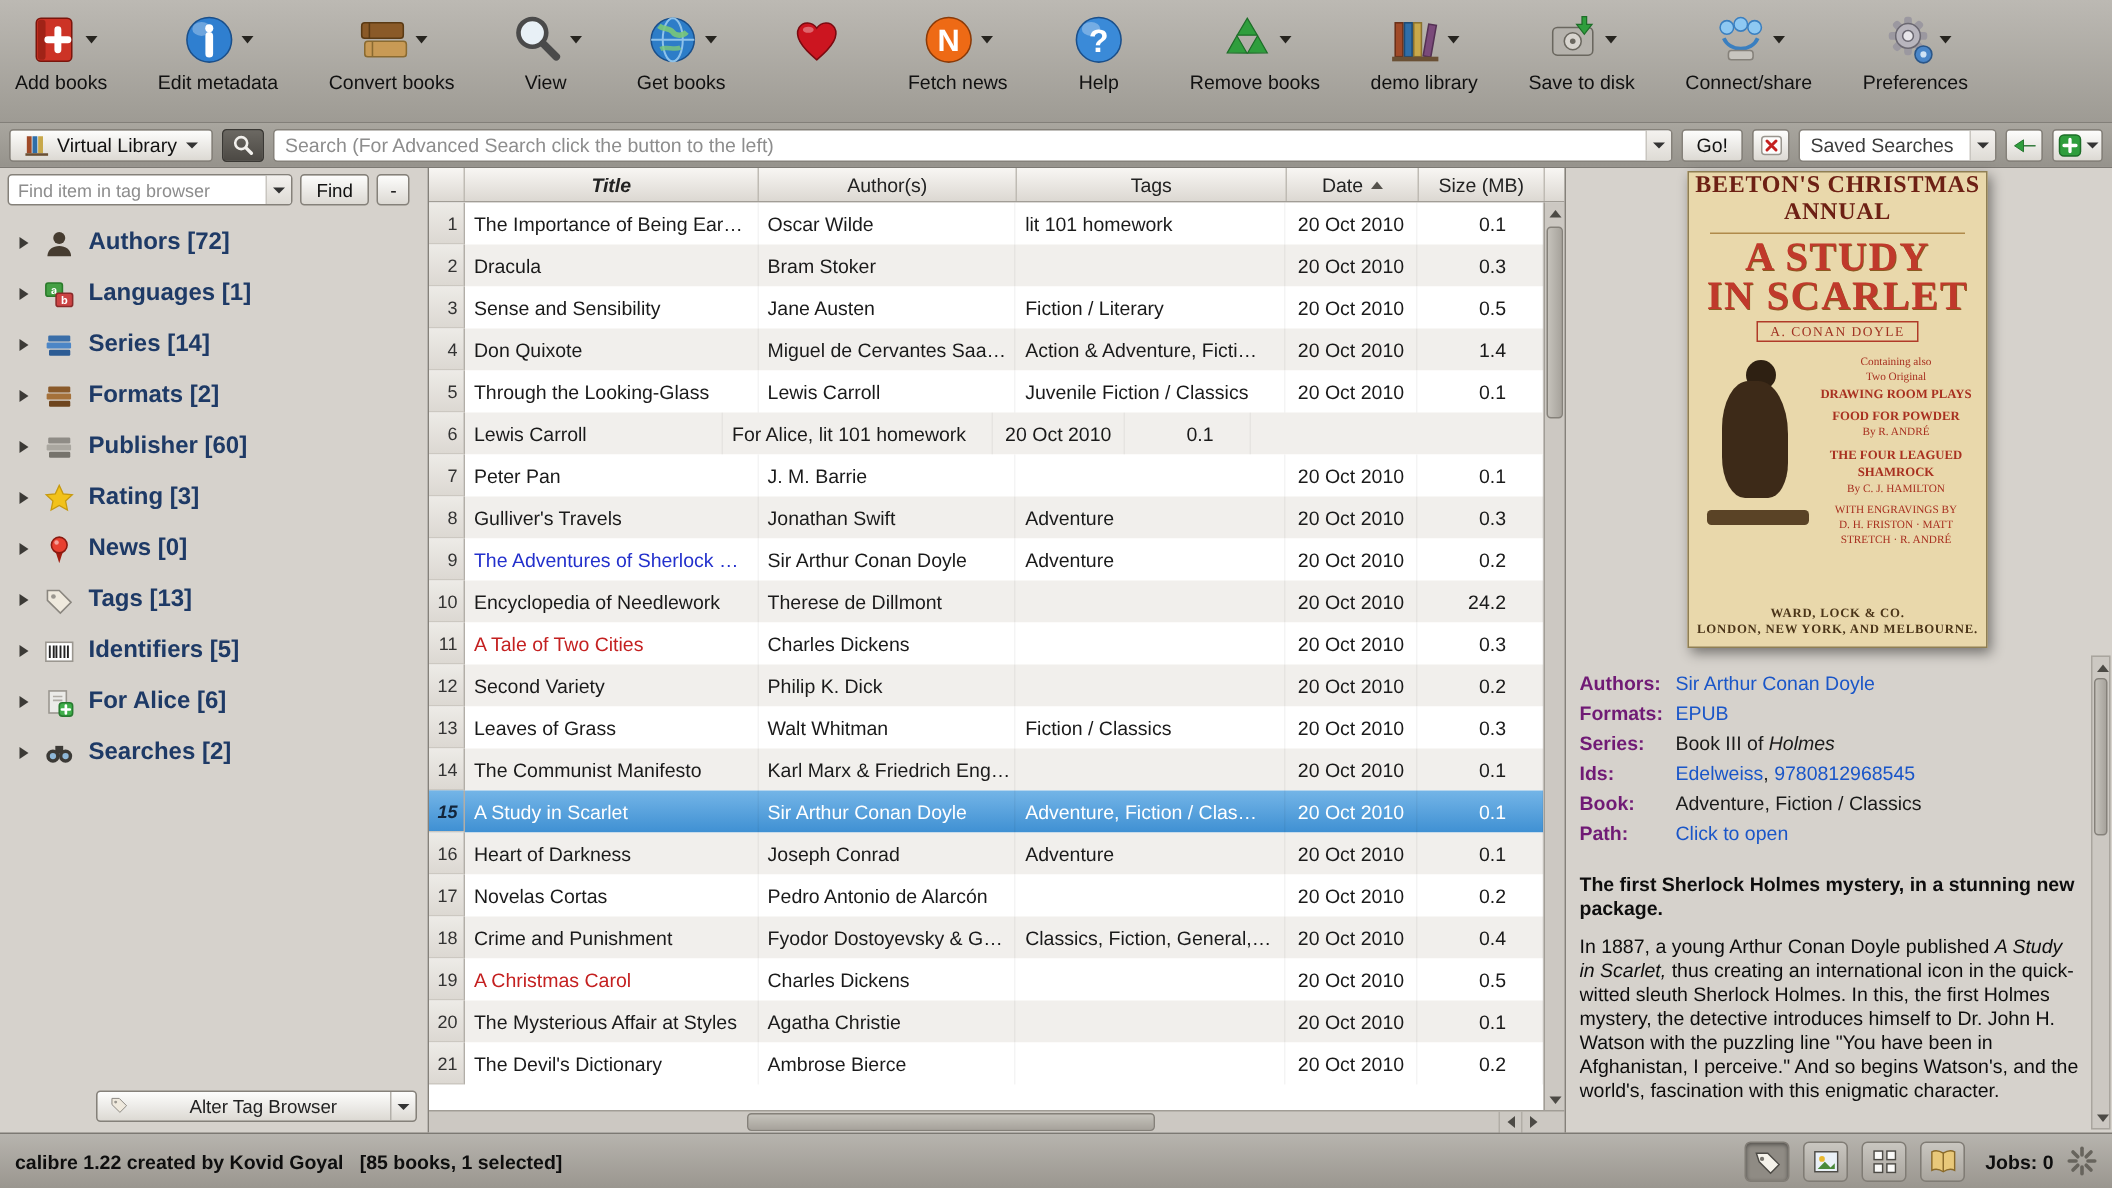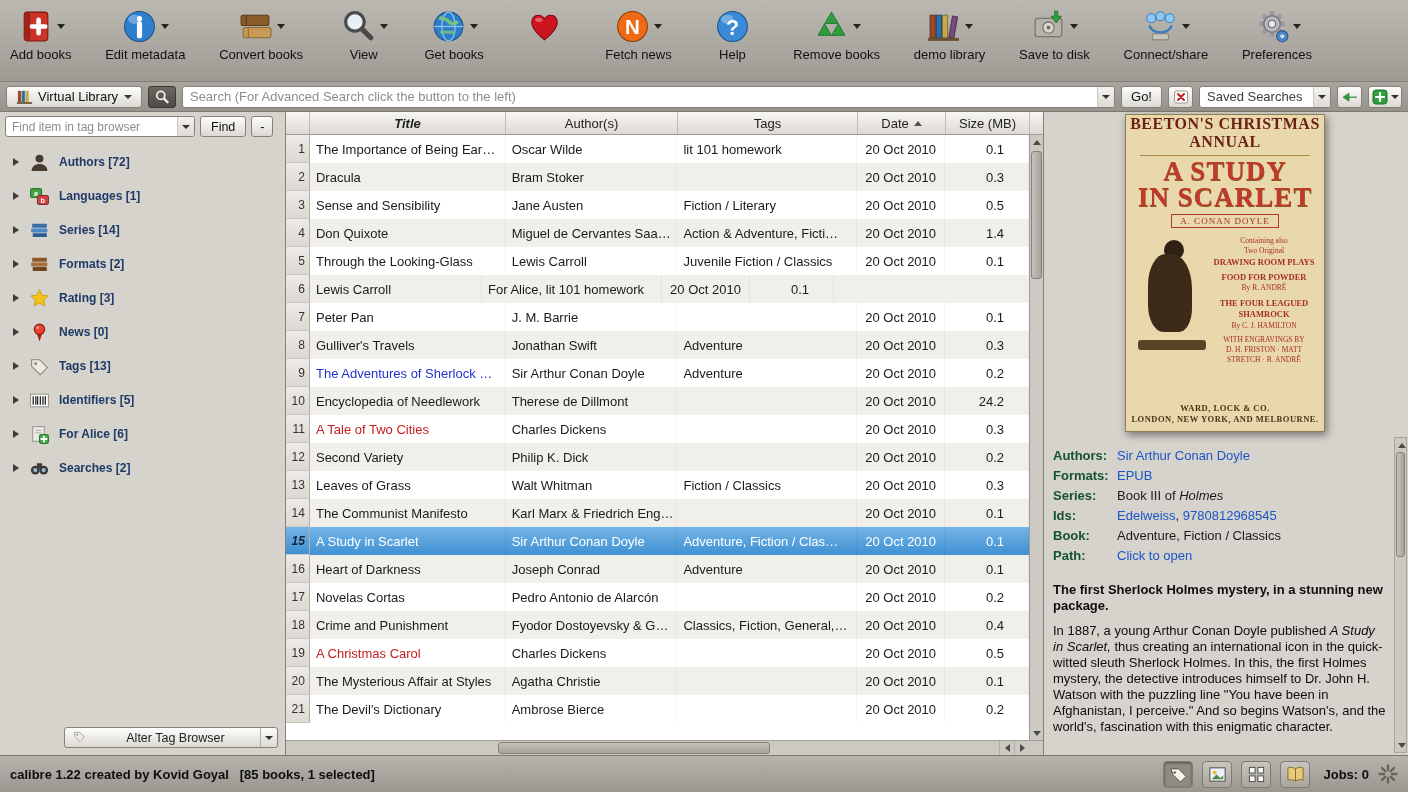--- a/index.html
+++ b/index.html
@@ -43,21 +43,21 @@
   .find-combo { width:190px; height:21px; background:#fff; border:1px solid #85817a; border-radius:3px; display:flex; align-items:center; overflow:hidden; }
   .find-combo input { flex:1; border:none; outline:none; font-size:12px; padding:0 6px; color:#222; font-family:inherit; }
   .find-combo input::placeholder { color:#8d8d8d; }
   .find-btn { height:21px; padding:0 10px; font-size:12.5px; }
   .minus-btn { height:21px; width:22px; padding:0; font-size:13px; }
   .tree { margin-top:8px; }
   .titem { display:flex; align-items:center; height:34px; padding-left:13px; gap:9px; cursor:pointer; }
   .texp { width:0; height:0; border-top:4.5px solid transparent; border-bottom:4.5px solid transparent; border-left:6px solid #3c3a36; flex:none; }
   .tic { width:22px; height:22px; flex:none; display:flex; align-items:center; justify-content:center; }
   .tic svg { width:21px; height:21px; display:block; }
-  .tlab { font-weight:bold; font-size:12px; color:#1e3a66; white-space:nowrap; }
+  .tlab { font-weight:bold; font-size:16px; color:#1e3a66; white-space:nowrap; }
   .alter { position:absolute; left:64px; bottom:7px; width:214px; height:21px; display:flex; align-items:center; padding:0; overflow:hidden; }
   .alter .a-ic { margin:0 5px 0 8px; }
   .alter .a-txt { flex:1; text-align:center; font-size:12.5px; color:#222; }
   .alter .a-arr { width:17px; height:100%; border-left:1px solid #b3b0aa; display:flex; align-items:center; justify-content:center; }
 
   
   .tablewrap { position:absolute; left:285px; top:112px; width:758px; bottom:37px; background:#fff; border-left:1px solid #85817a; }
   .thead { display:flex; height:23px; background:linear-gradient(#f8f6f3,#dcd8d2); border-bottom:1px solid #a19d96; font-size:13px; color:#222; }
   .th { display:flex; align-items:center; justify-content:center; border-right:1px solid #bfbbb4; gap:5px; }
   .th-num{ width:24px; } .th-title{ width:196px; font-weight:bold; font-style:italic; }
@@ -101,21 +101,21 @@
   .cov-mid { display:flex; width:100%; padding:4px 8px 0; flex:1; }
   .cov-fig { width:78px; height:118px; position:relative; flex:none; }
   .fig-body { position:absolute; left:14px; top:22px; width:44px; height:78px; background:#3d2a18; border-radius:40% 45% 30% 35%; }
   .fig-head { position:absolute; left:30px; top:8px; width:20px; height:20px; background:#2e2012; border-radius:50%; }
   .fig-base { position:absolute; left:4px; bottom:0; width:68px; height:10px; background:#5a4326; border-radius:3px; }
   .cov-texts { flex:1; color:#a83020; font-size:7.5px; line-height:1.35; padding-top:4px; }
   .cov-texts .sm-b { font-weight:bold; font-size:8.5px; }
   .cov-pub { width:100%; padding:3px 0 6px; color:#4a3418; font-size:8.5px; font-weight:bold; line-height:1.3; letter-spacing:0.5px; }
   .fields { position:absolute; left:9px; top:334px; width:334px; }
   .frow { display:flex; font-size:13px; line-height:20px; }
-  .f-label { width:64px; font-weight:bold; color:#14532d; flex:none; }
+  .f-label { width:64px; font-weight:bold; color:#701a75; flex:none; }
   .f-value { color:#1a1a1a; white-space:nowrap; overflow:hidden; }
   .link { color:#1a56c8; cursor:pointer; }
   .comments { position:absolute; left:9px; top:470px; width:334px; bottom:2px; overflow:hidden; font-size:13px; line-height:16px; color:#0d0d0d; }
   .comments h4 { font-size:13px; line-height:16px; margin-bottom:9px; }
   .dscroll { position:absolute; right:1px; top:325px; bottom:2px; width:13px; background:#ccc8c2; border:1px solid #a9a59e; }
   .dthumb { position:absolute; left:1px; right:1px; top:14px; height:105px; background:linear-gradient(90deg,#c5c2bb,#a7a39c); border:1px solid #85817a; border-radius:3px; }
 
   
   .statusbar { position:absolute; left:0; bottom:0; width:100%; height:37px;
     background:linear-gradient(#b7b4ae,#9a968f); border-top:1px solid #7c7973;
@@ -444,20 +444,31 @@
     <div class="titem">
       <span class="texp"></span>
       <span class="tic">
           <svg viewBox="0 0 20 20">
             <rect x="3" y="3.5" width="14" height="3.8" rx="0.8" fill="#8a5a2a"></rect>
             <rect x="2" y="8" width="15.5" height="3.8" rx="0.8" fill="#a5713a"></rect>
             <rect x="3.5" y="12.5" width="13.5" height="3.8" rx="0.8" fill="#6e451e"></rect>
           </svg>
         </span>
       <span class="tlab">Formats [2]</span>
+    </div>
+    <div class="titem">
+      <span class="texp"></span>
+      <span class="tic">
+          <svg viewBox="0 0 20 20">
+            <rect x="3" y="3.5" width="14" height="3.8" rx="0.8" fill="#8f8c86"></rect>
+            <rect x="2" y="8" width="15.5" height="3.8" rx="0.8" fill="#aaa7a0"></rect>
+            <rect x="3.5" y="12.5" width="13.5" height="3.8" rx="0.8" fill="#76736c"></rect>
+          </svg>
+        </span>
+      <span class="tlab">Publisher [60]</span>
     </div>
     <div class="titem">
       <span class="texp"></span>
       <span class="tic">
           <svg viewBox="0 0 20 20">
             <path d="M10 1.5l2.5 5.4 5.8.6-4.3 3.9 1.2 5.8L10 14.3 4.8 17.2 6 11.4 1.7 7.5l5.8-.6z" fill="#f2c21a" stroke="#c79a10" stroke-width="0.8"></path>
           </svg>
         </span>
       <span class="tlab">Rating [3]</span>
     </div>

